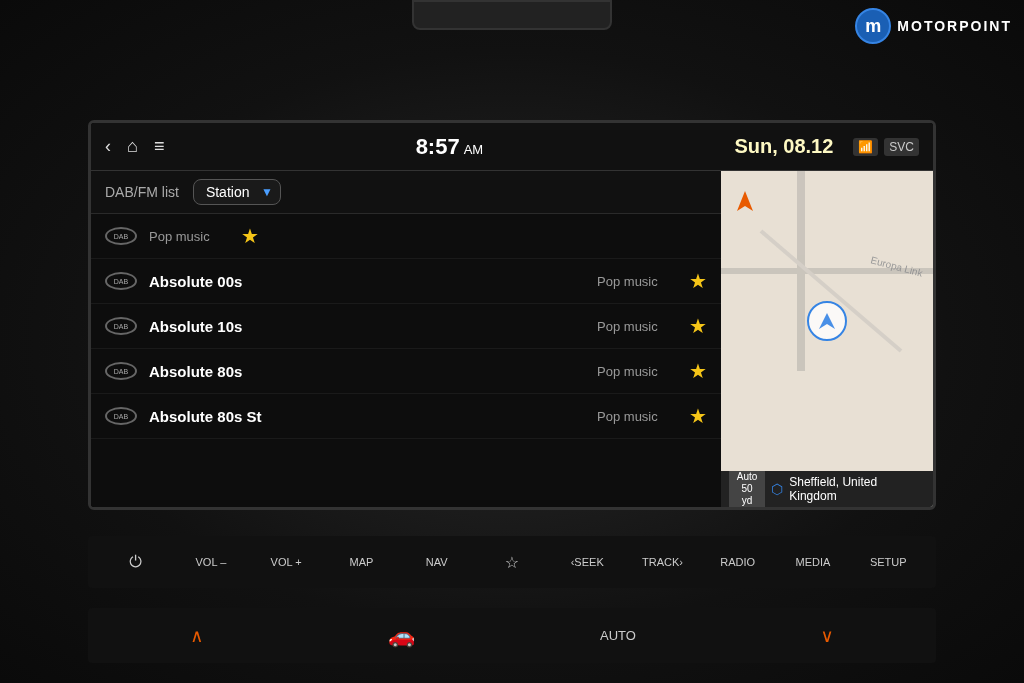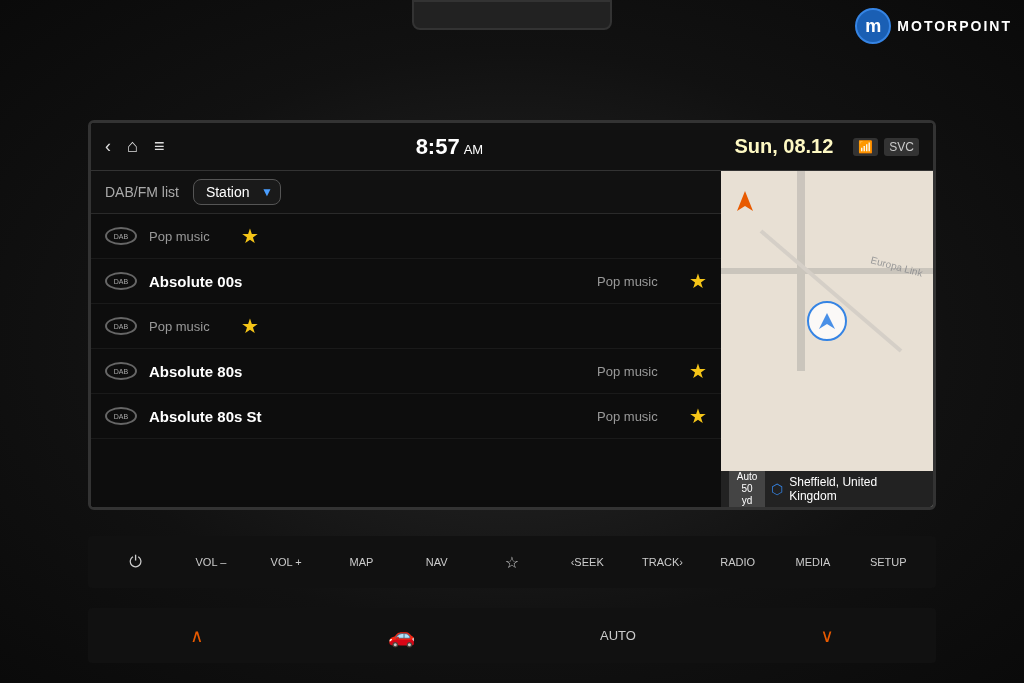--- a/index.html
+++ b/index.html
@@ -407,20 +407,21 @@
 
         <div class="station-item">
           <div class="dab-badge">DAB</div>
           <span class="station-name">Absolute 00s</span>
           <span class="station-genre">Pop music</span>
           <span class="star-icon">★</span>
         </div>
 
         <div class="station-item">
           <div class="dab-badge">DAB</div>
+          <span class="station-name">Absolute 10s</span>
           <span class="station-genre">Pop music</span>
           <span class="star-icon">★</span>
         </div>
 
         <div class="station-item">
           <div class="dab-badge">DAB</div>
           <span class="station-name">Absolute 80s</span>
           <span class="station-genre">Pop music</span>
           <span class="star-icon">★</span>
         </div>

